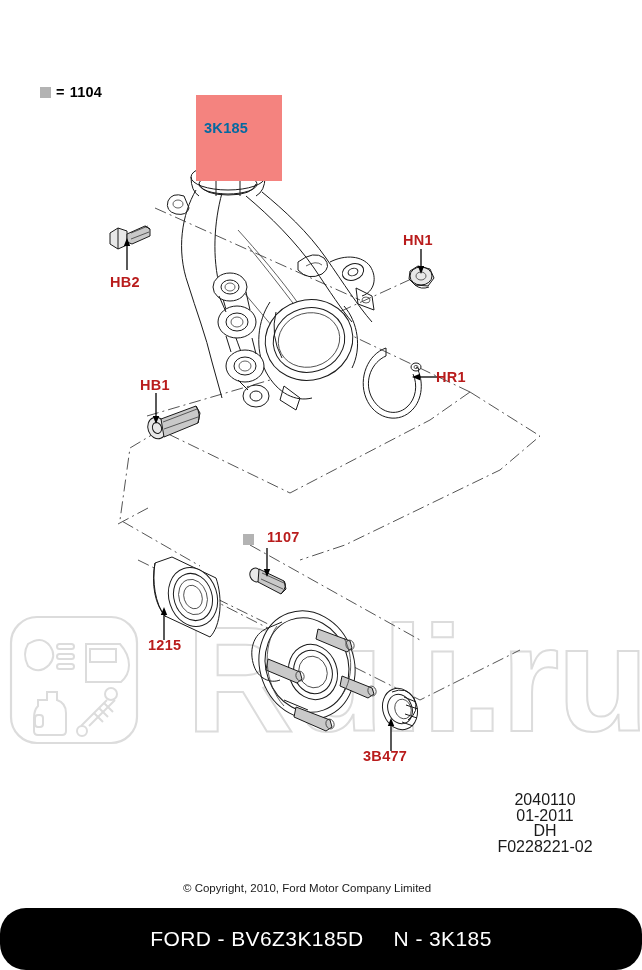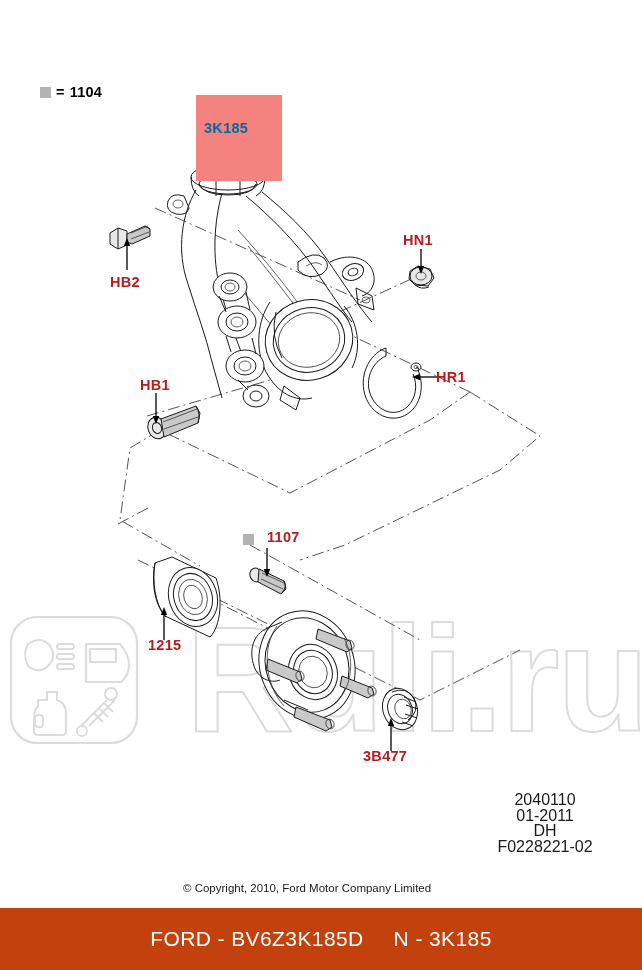--- a/index.html
+++ b/index.html
@@ -132,25 +132,26 @@
     margin-top: 36px;
   }
 
   
   .footer-bar {
     position: absolute;
     left: 0;
     top: 908px;
     width: 642px;
     height: 62px;
-    background: #c2410c;
+    background: #000000;
     display: flex;
     align-items: center;
     justify-content: center;
     gap: 30px;
+    border-radius: 26px;
   }
   .footer-text {
     color: #ffffff;
     font-size: 21px;
     letter-spacing: .4px;
     font-family: "Liberation Sans", sans-serif;
   }
 
   svg { display: block; }
   .ln { fill: none; stroke: #1a1a1a; stroke-width: 1; }

